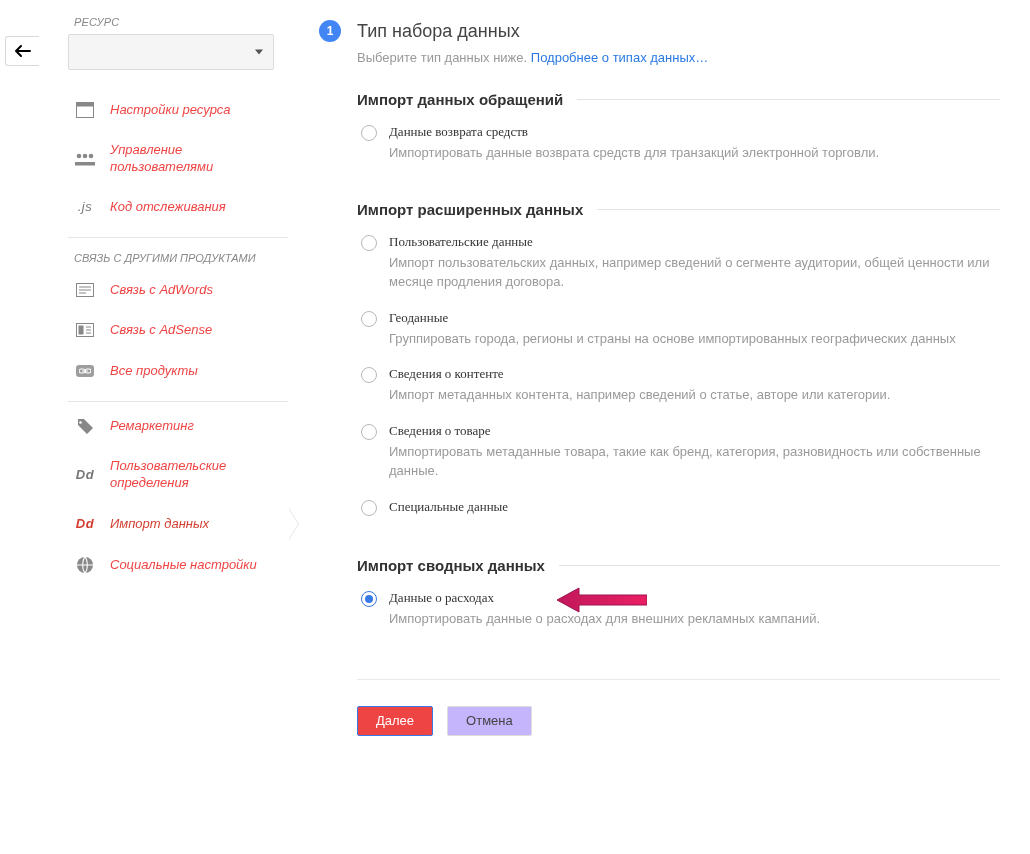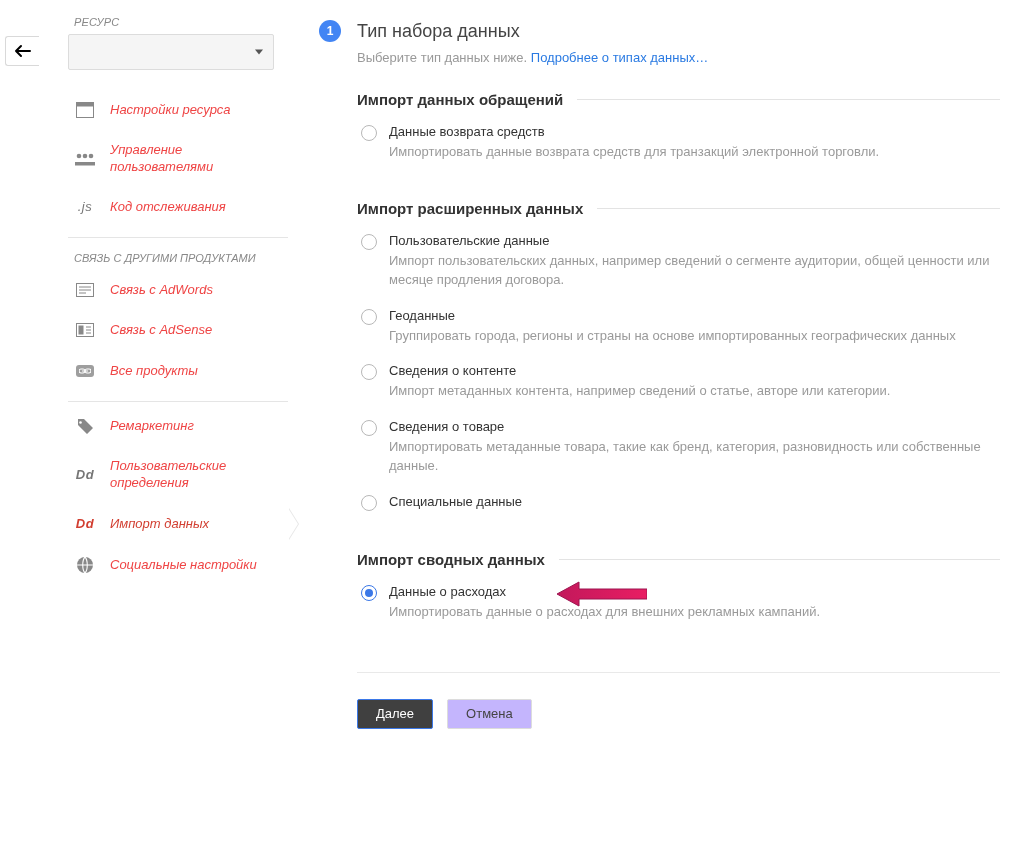--- a/index.html
+++ b/index.html
@@ -158,36 +158,36 @@
     margin-top:1px;
     position:relative;
     background:#fff;
   }
   .radio.selected { border-color:#3b78e7; }
   .radio.selected::after{
     content:""; position:absolute; left:3px; top:3px; width:8px; height:8px;
     border-radius:50%; background:#3b78e7;
   }
   .opt-body { flex:1; }
-  .opt-title { font-size:13px; color:#333; margin-bottom:4px; }
+  .opt-title { font-size:13px; color:#333; margin-bottom:4px;font-family:Liberation Serif, serif; }
   .opt-desc  { font-size:13px; color:#9a9a9a; line-height:1.45; }
 
   .btn-row {
     margin-left:38px; margin-top:36px;
     padding-top:26px;
     border-top:1px solid #e9e9e9;
     display:flex; gap:14px;
   }
   .btn {
     height:30px; padding:0 18px;
     font-size:13px; border-radius:2px;
     display:flex; align-items:center; justify-content:center;
     cursor:pointer;
   }
-  .btn-primary { background:#404040; color:#fff; border:1px solid #3b78e7; }
+  .btn-primary { background:#ef4444; color:#fff; border:1px solid #3b78e7; }
   .btn-default { background:#c4b5fd; color:#444; border:1px solid #dcdcdc; }
 
   
   .annot-arrow{
     position:absolute;
     pointer-events:none;
   }
 </style>
 </head>
 <body>

